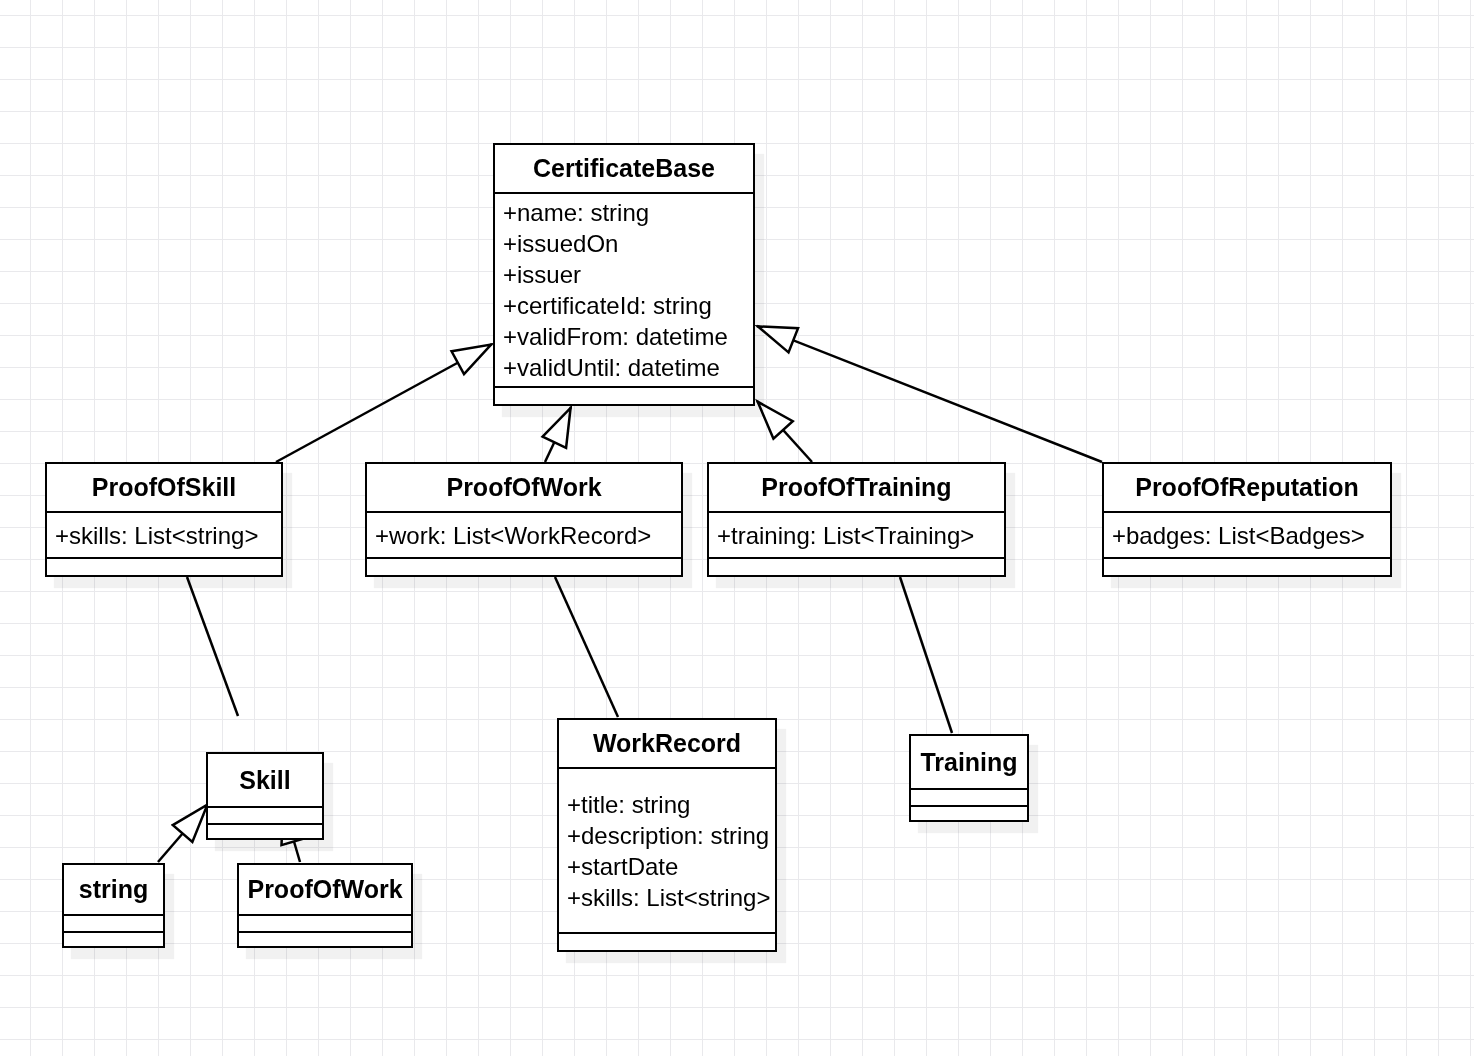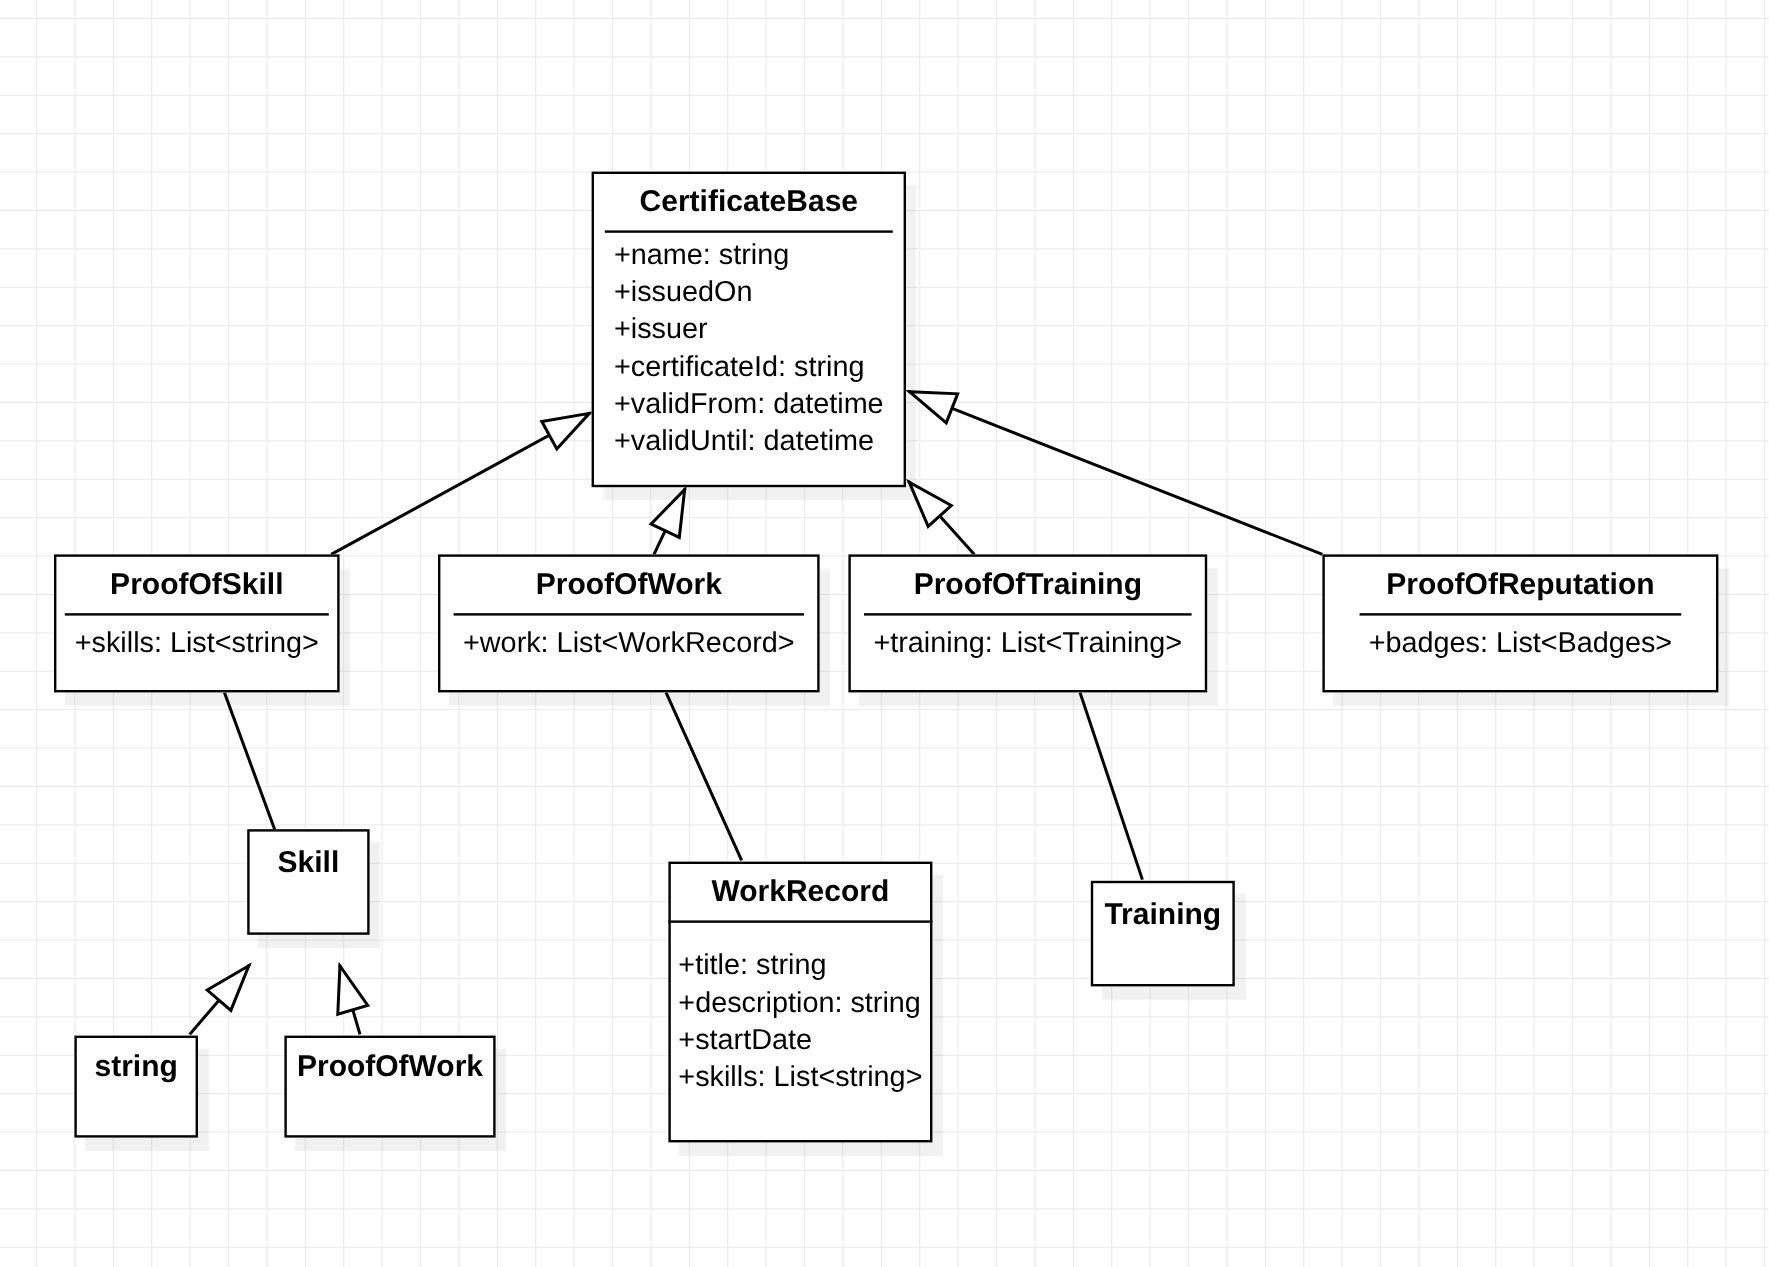--- a/index.html
+++ b/index.html
@@ -24,21 +24,20 @@
     background-position:30px 15px;
   }
   .edges{position:absolute;left:0;top:0;width:1474px;height:1056px;z-index:1}
   .edge{stroke:var(--stroke);stroke-width:2.5;fill:none}
   .uml-class{
     position:absolute;z-index:2;
     display:flex;flex-direction:column;
     background:var(--fill);
     border:2.5px solid var(--stroke);
     box-shadow:9px 11px 1px rgba(0,0,0,0.055);
-    align-items:center;
   }
   .uml-title{
     display:flex;align-items:center;justify-content:center;
     font-weight:bold;font-size:25px;color:var(--stroke);
     height:47px;flex:0 0 auto;
   }
   .uml-class.empty-class .uml-title{flex:1 1 auto;height:auto}
   .uml-attrs{
     flex:1 1 auto;
     border-top:2px solid var(--stroke);
@@ -106,29 +105,29 @@
   </div>
 
   <div class="uml-class" style="left:707px;top:462px;width:299px;height:115px">
     <div class="uml-title">ProofOfTraining</div>
     <div class="uml-attrs">
       <div>+training: List&lt;Training&gt;</div>
     </div>
     <div class="uml-methods"></div>
   </div>
 
-  <div class="uml-class" style="left:1102px;top:462px;width:330px;height:115px">
+  <div class="uml-class" style="left:1102px;top:462px;width:290px;height:115px">
     <div class="uml-title">ProofOfReputation</div>
     <div class="uml-attrs">
       <div>+badges: List&lt;Badges&gt;</div>
     </div>
     <div class="uml-methods"></div>
   </div>
 
-  <div class="uml-class empty-class" style="left:206px;top:691px;width:102px;height:88px">
+  <div class="uml-class empty-class" style="left:206px;top:752px;width:118px;height:88px">
     <div class="uml-title">Skill</div>
     <div class="uml-empty1"></div>
     <div class="uml-empty2"></div>
   </div>
 
   <div class="uml-class empty-class" style="left:62px;top:863px;width:103px;height:85px">
     <div class="uml-title">string</div>
     <div class="uml-empty1"></div>
     <div class="uml-empty2"></div>
   </div>

